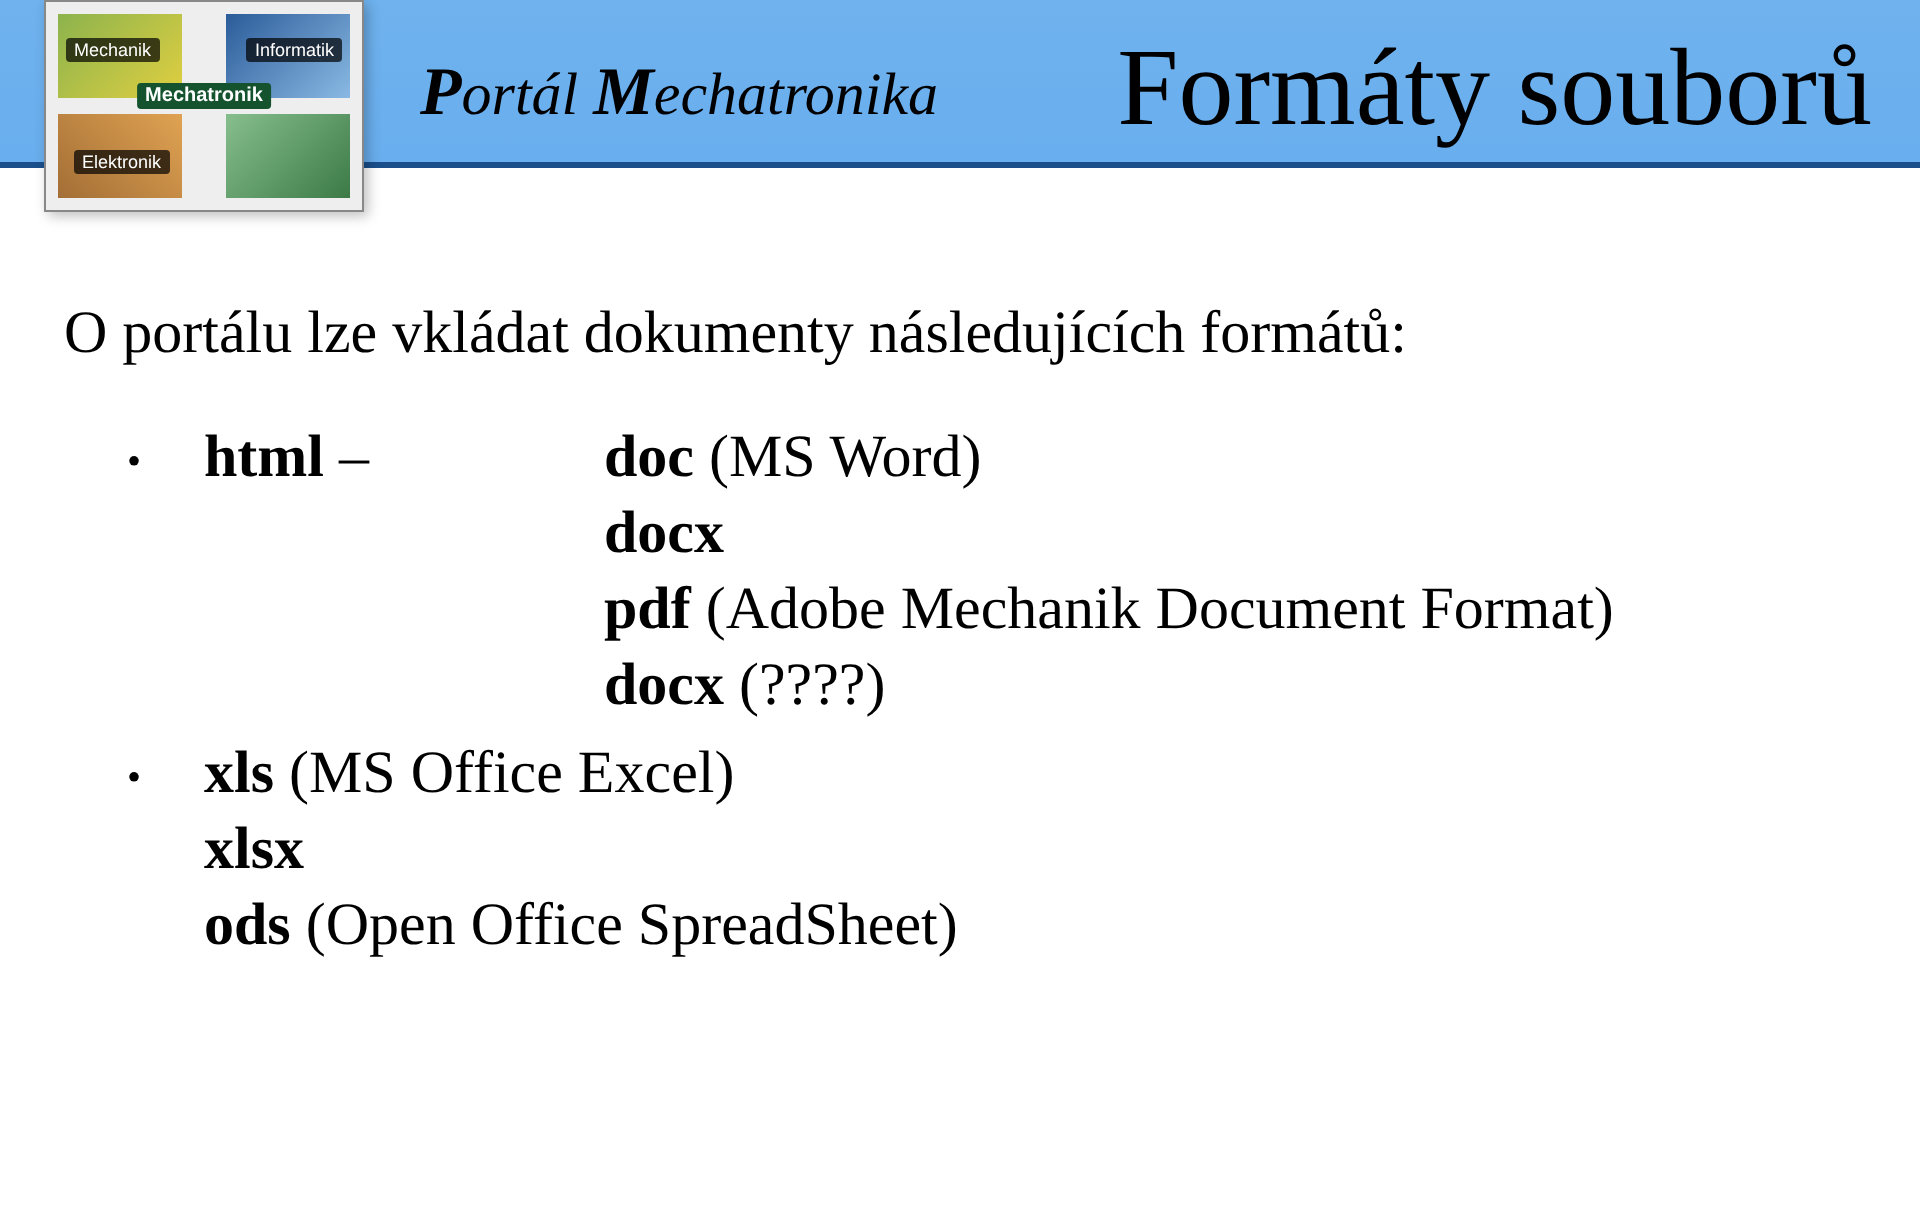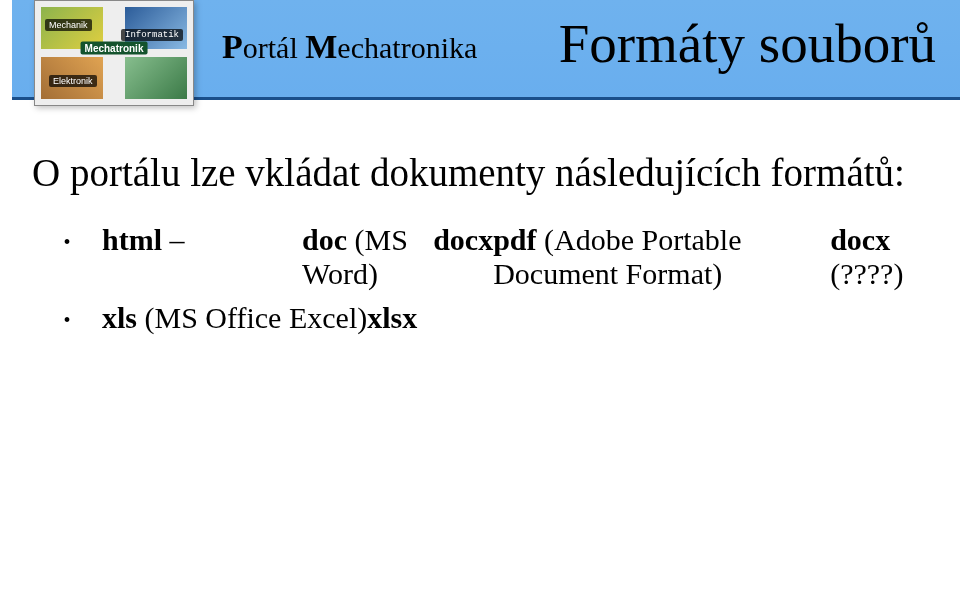--- a/index.html
+++ b/index.html
@@ -10,26 +10,25 @@
       font-family: "Times New Roman", Times, serif;
       color: #000;
       position: relative;
       overflow: hidden;
     }
     .header {
       position: absolute;
       top: 0;
       left: 0;
       right: 0;
-      height: 100px;
+      height: 84px;
       background: linear-gradient(#6fb2ee, #69aeee);
       border-bottom: 3px solid #1a4f8b;
       display: flex;
       align-items: center;
-      margin-left: 12px;
     }
     .logo {
       position: absolute;
       left: 22px;
       top: 0;
       width: 160px;
       height: 106px;
       background: #eee;
       border: 1px solid #888;
       box-shadow: 2px 2px 6px rgba(0,0,0,0.25);
@@ -66,49 +65,50 @@
     .logo-label {
       position: absolute;
       background: rgba(0,0,0,0.7);
       color: #fff;
       font-family: Arial, sans-serif;
       font-size: 9px;
       padding: 1px 4px;
       border-radius: 2px;
     }
     .logo-label.a { top: 18px; left: 10px; }
-    .logo-label.b { top: 28px; right: 10px; font-family: Liberation Mono, monospace; }
+    .logo-label.b { top: 18px; right: 10px; }
     .logo-label.c { bottom: 18px; left: 14px; }
     .logo-label.d { top: 45%; left: 50%; transform: translate(-50%, -50%);
       background: #14532d; font-size: 10px; font-weight: bold; }
     .header-brand {
       position: absolute;
       left: 210px;
       top: 28px;
       font-size: 30px;
       font-family: "Times New Roman", serif;
+      font-style: italic;
     }
     .header-brand .p { font-weight: bold; font-size: 34px; }
     .header-brand .m { font-weight: bold; font-size: 34px; }
     .header-title {
       position: absolute;
       right: 24px;
       top: 12px;
       font-size: 55px;
       font-weight: normal;
       font-family: "Times New Roman", serif;
     }
     .content {
       position: absolute;
       top: 150px;
       left: 32px;
       right: 32px;
     }
     .intro {
-      font-size: 39px;
+      font-size: 30px;
       margin-bottom: 28px;
     }
     .bullet-row {
       display: flex;
       align-items: flex-start;
       font-size: 30px;
       margin-bottom: 6px;
     }
     .bullet {
       width: 70px;
@@ -120,21 +120,21 @@
     .label-col {
       width: 200px;
       flex-shrink: 0;
       font-weight: bold;
     }
     .label-col .dash {
       font-weight: normal;
     }
     .multi-line {
       display: flex;
-      flex-direction: row;
+      flex-direction: column;
     }
     .format-line {
       margin-bottom: 4px;
     }
     .format-name { font-weight: bold; }
     .format-desc { font-weight: normal; }
     .row-with-label {
       display: flex;
       align-items: flex-start;
       font-size: 30px;
@@ -167,25 +167,26 @@
   <div class="intro">O portálu lze vkládat dokumenty následujících formátů:</div>
 
   <div class="bullet-row">
     <div class="bullet">•</div>
     <div class="label-col">
       <span>html</span><span class="dash"> – </span>
     </div>
     <div class="multi-line">
       <div class="format-line"><span class="format-name">doc</span><span class="format-desc"> (MS Word)</span></div>
       <div class="format-line"><span class="format-name">docx</span><span class="format-desc"></span></div>
-      <div class="format-line"><span class="format-name">pdf</span><span class="format-desc"> (Adobe Portable Document Format)</span></div>
+      <div class="format-line"><span class="format-name">pdf</span><span class="format-desc"> (Adobe Mechanik Document Format)</span></div>
       <div class="format-line"><span class="format-name">docx</span><span class="format-desc"> (????)</span></div>
     </div>
   </div>
 
   <div class="row-with-label">
     <div class="bullet">•</div>
     <div class="multi-line">
       <div class="format-line"><span class="format-name">xls</span><span class="format-desc"> (MS Office Excel)</span></div>
       <div class="format-line"><span class="format-name">xlsx</span><span class="format-desc"></span></div>
+      <div class="format-line"><span class="format-name">ods</span><span class="format-desc"> (Open Office SpreadSheet)</span></div>
     </div>
   </div>
 </div>
 
 </body></html>

